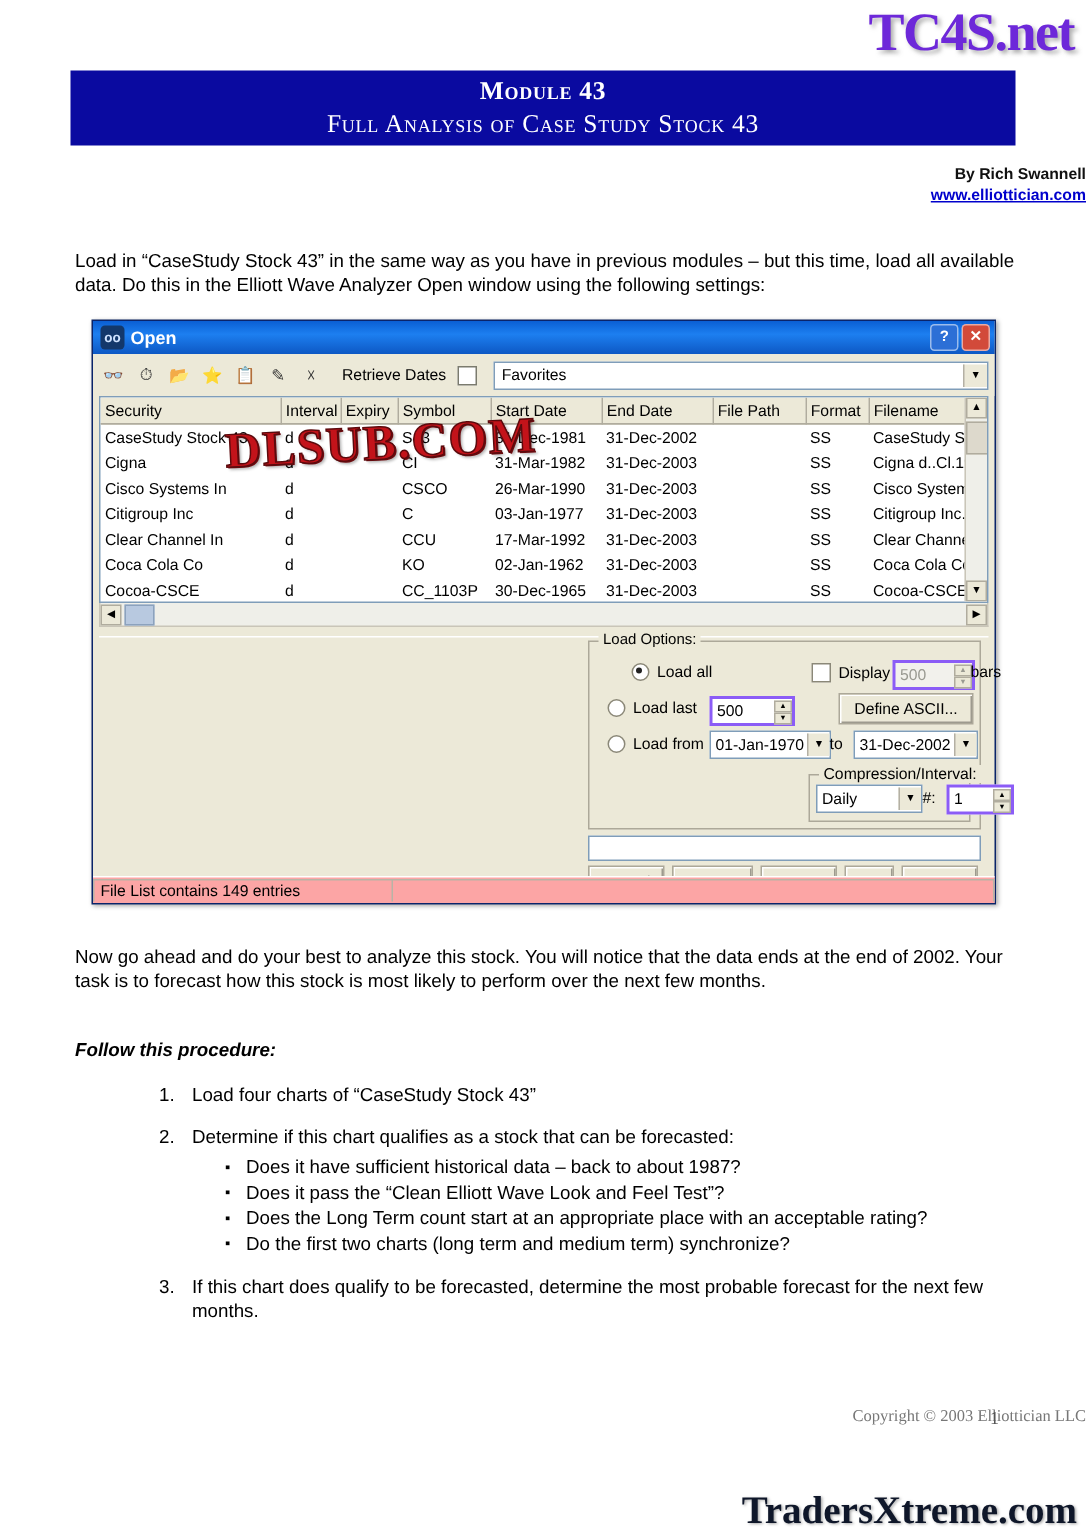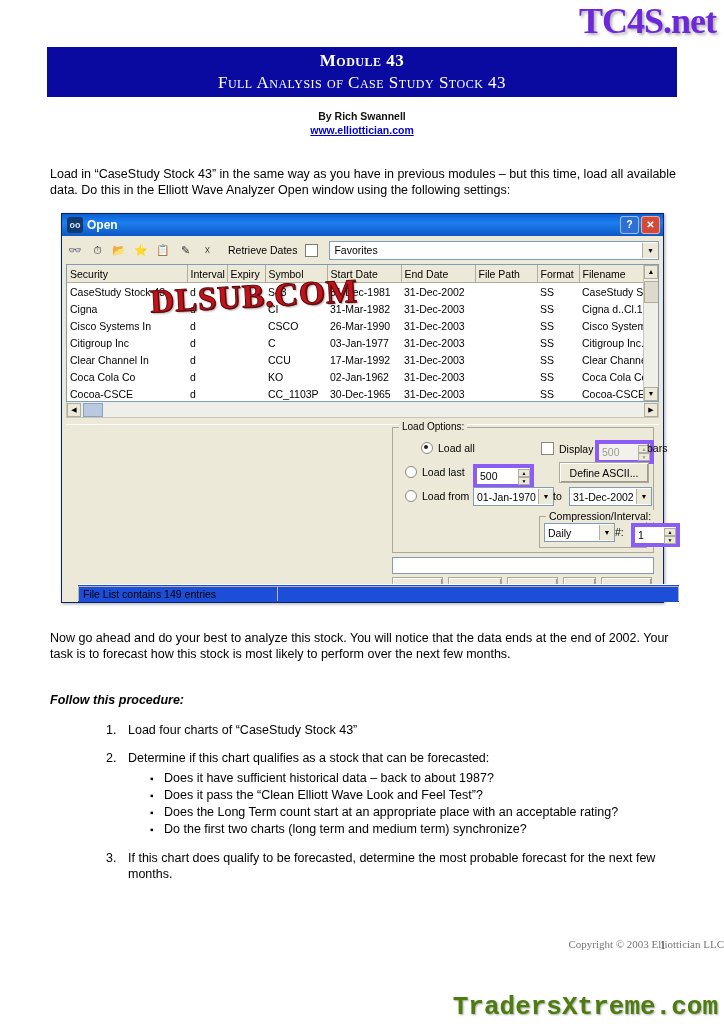--- a/index.html
+++ b/index.html
@@ -25,24 +25,24 @@
     font-size: 36px;
     font-weight: bold;
     color: #6d28d9;
     letter-spacing: -1px;
     text-shadow: 2px 2px 3px rgba(120,120,120,0.6);
   }
   .wm-bottom {
     position: absolute;
     bottom: 2px;
     right: 6px;
-    font-family: Liberation Mono, monospace;
+    font-family: Liberation Serif, serif;
     font-size: 26px;
     font-weight: bold;
-    color: #4d7c0f;
+    color: #0f172a;
     text-shadow: 1px 1px 2px rgba(0,0,0,0.35);
   }
 
   
   .banner {
     position: absolute;
     left: 47px;
     top: 47px;
     width: 630px;
     height: 50px;
@@ -66,21 +66,21 @@
     font-variant: small-caps;
     letter-spacing: 0.5px;
     margin-top: 2px;
   }
 
   .byline {
     position: absolute;
     left: 0;
     top: 110px;
     width: 724px;
-    text-align: center;
+    text-align: right;
     font-size: 10.5px;
     color: #111;
     font-weight: bold;
   }
   .byline .url {
     display: block;
     color: #0000cc;
     text-decoration: underline;
     margin-top: 2px;
   }
@@ -358,21 +358,21 @@
   }
   .chk {
     width: 11px; height: 11px;
     border: 1px solid #8b8878;
     background: #fff;
     margin-right: 5px;
   }
   .spin {
     height: 16px;
     background: #fff;
-    border: 4px solid #8b5cf6;
+    border: 2px solid #8b5cf6;
     display: flex;
     align-items: center;
     font-size: 10.5px;
     padding-left: 3px;
   }
   .spin.dis { background: #f2f1ec; color: #9a9a92; }
   .spin .sp {
     margin-left: auto;
     width: 12px;
     height: 14px;
@@ -428,24 +428,24 @@
   .buttons-row {
     position: absolute;
     left: 326px;
     top: 152px;
     width: 260px;
     display: flex;
     gap: 5px;
   }
   .status {
     position: absolute;
-    left: 16px; bottom: 0;
+    left: 0; bottom: 0;
     width: 100%;
     height: 17px;
-    background: #1d4ed8;
+    background: #fca5a5;
     border-top: 1px solid #fff;
     display: flex;
     align-items: center;
     font-size: 10.5px;
   }
   .status .cell {
     height: 15px;
     border: 1px solid #b8b4a6;
     border-width: 1px 1px 0 0;
     display: flex; align-items: center;

